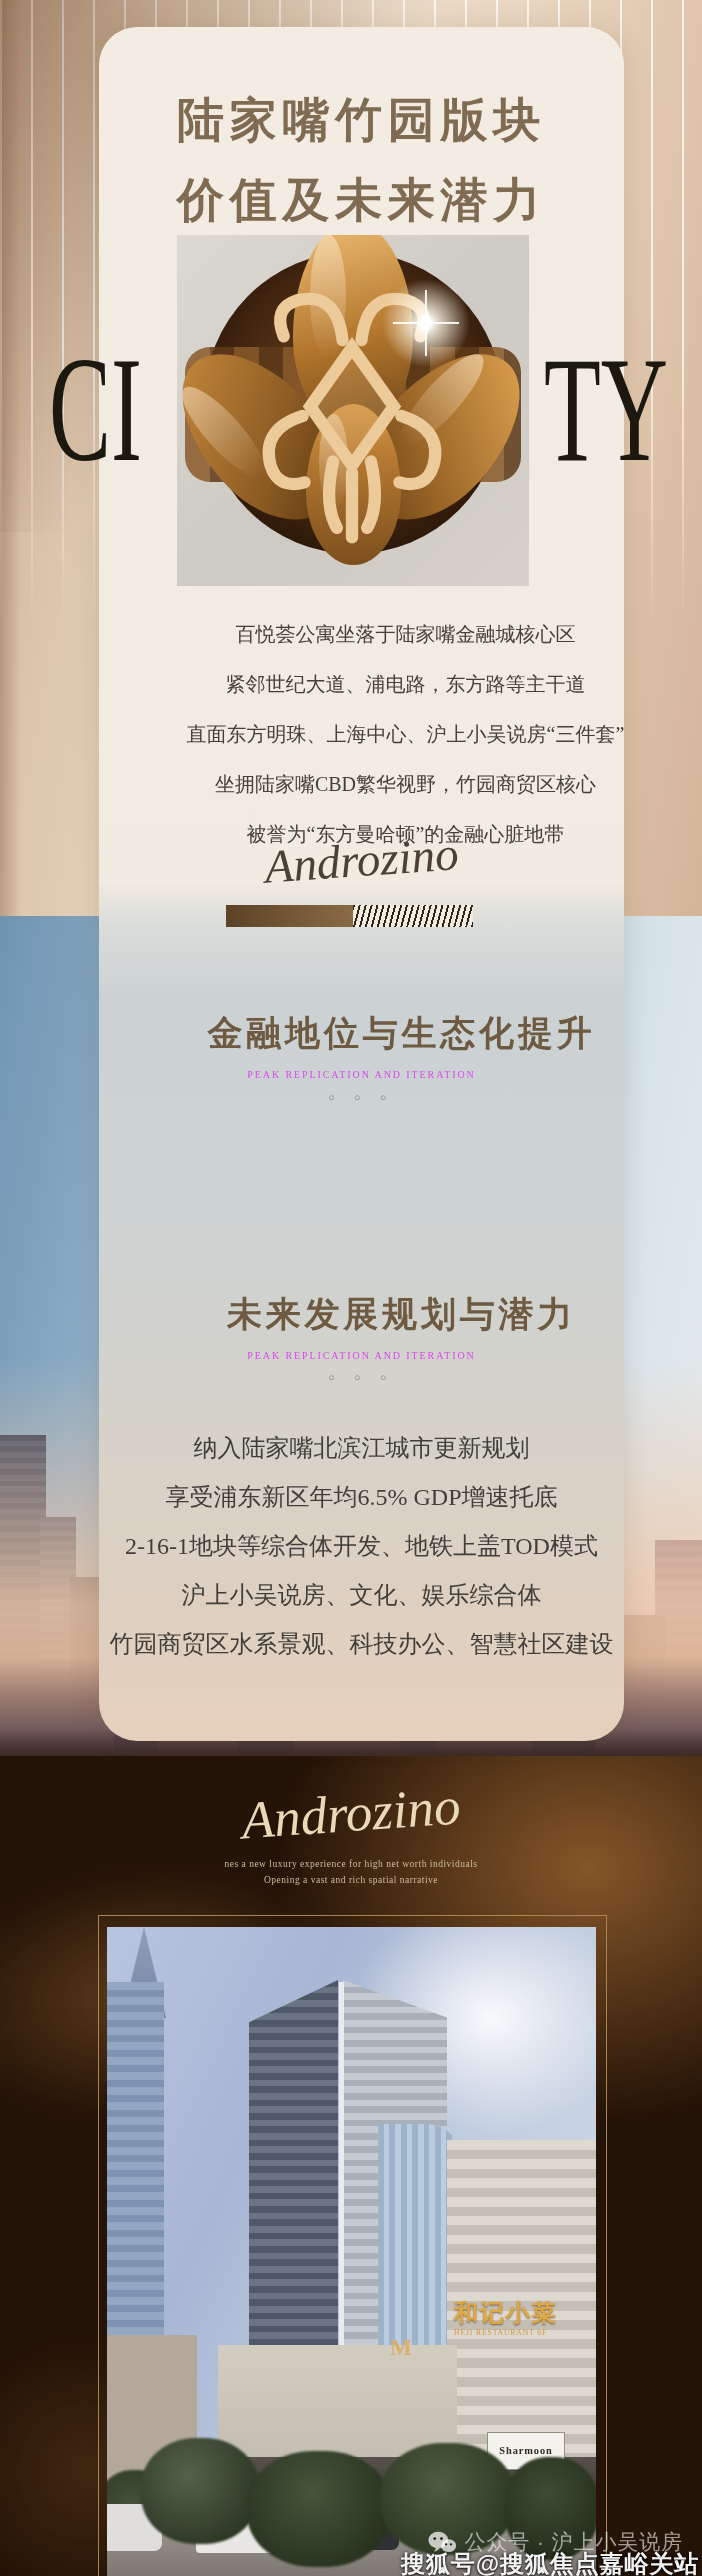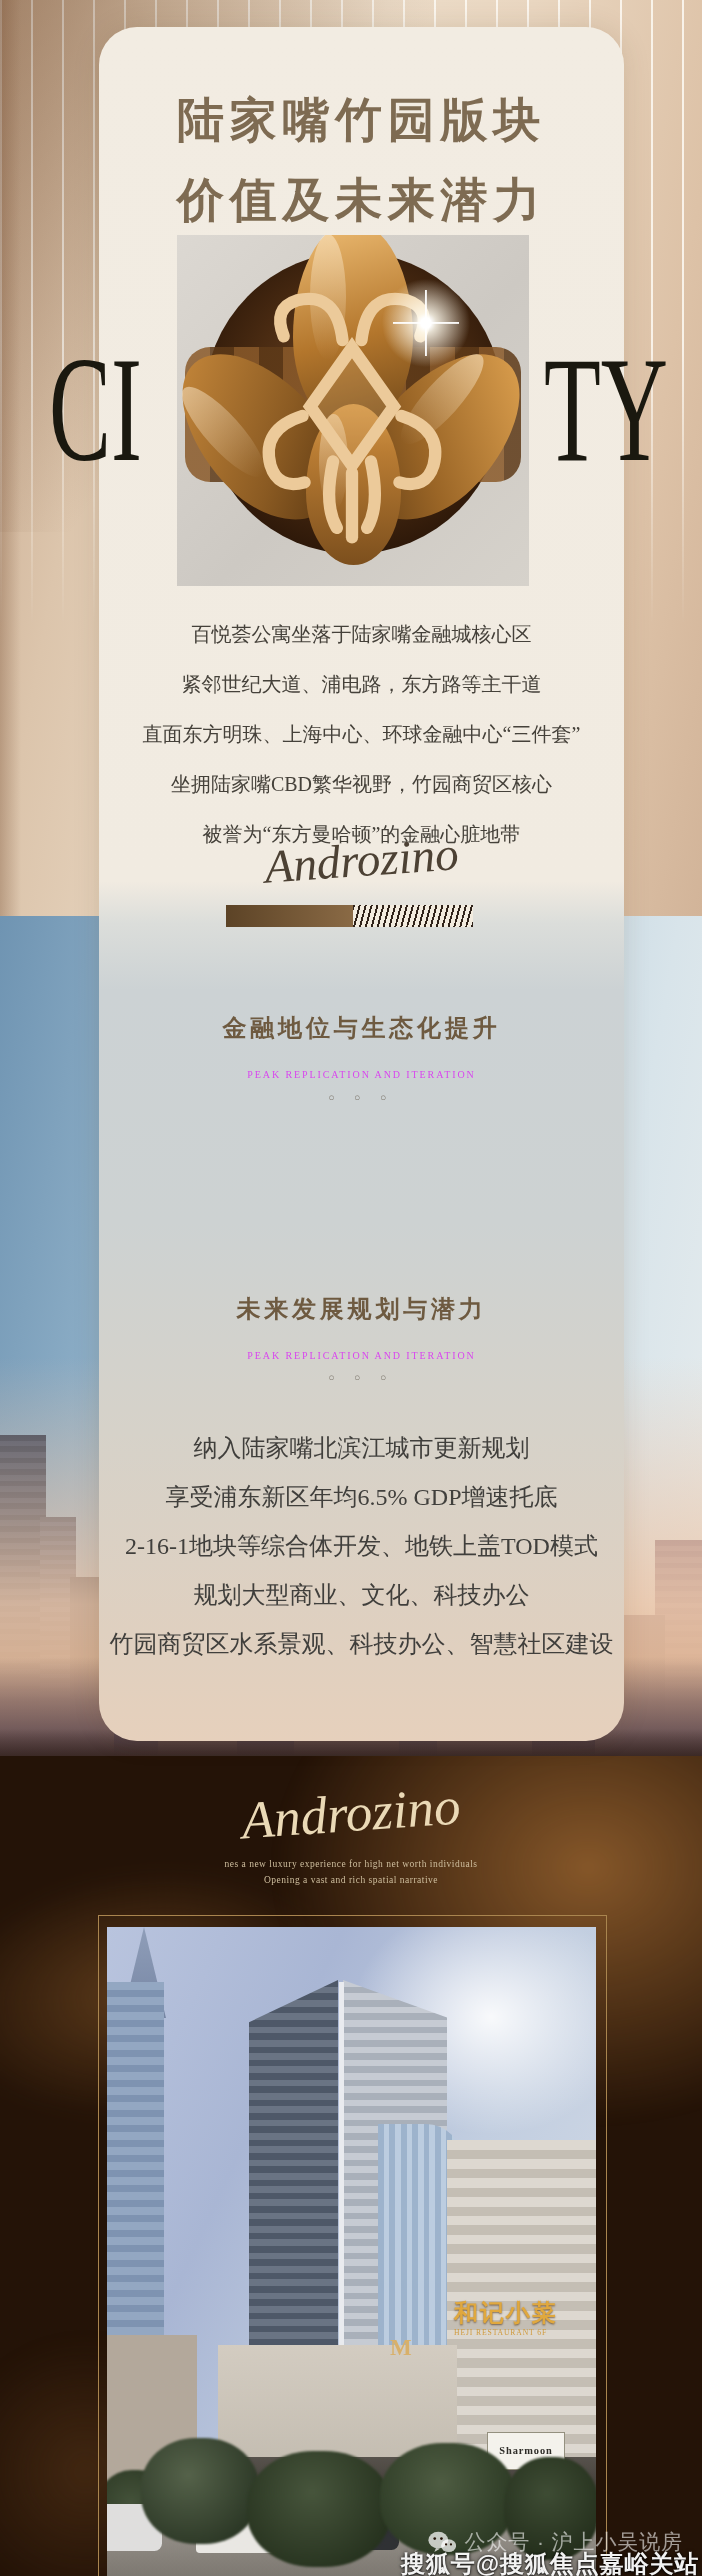--- a/index.html
+++ b/index.html
@@ -80,31 +80,31 @@
   .petal::after{content:"";position:absolute;left:14%;top:6%;width:30%;height:60%;
     border-radius:50%;background:linear-gradient(rgba(255,240,215,.5),rgba(255,240,215,0));}
   .sparkle{position:absolute;left:197px;top:36px;width:104px;height:104px;
     background:
       linear-gradient(rgba(255,255,255,.95),rgba(255,255,255,.95)) 50% 50%/66px 1.9px no-repeat,
       linear-gradient(rgba(255,255,255,.95),rgba(255,255,255,.95)) 50% 50%/1.9px 66px no-repeat,
       radial-gradient(circle,#fff 0 7%,rgba(255,252,240,.85) 14%,rgba(255,248,225,0) 60%);}
   .em-orn{position:absolute;left:66px;top:28.5px;width:218px;height:285px;}
 
   
-  .intro{top:609px;font-size:20px;line-height:50px;color:#45413a;z-index:5;}
+  .intro{top:609px;font-size:20px;line-height:50px;color:#45413a;z-index:5;padding-left:44px;}
 
   
   .sig1{top:833px;font-style:italic;font-size:47px;color:#4c4134;transform:rotate(-4deg);z-index:5;}
   .sigbar-solid{left:226px;top:905px;width:127px;height:22px;z-index:5;
     background:linear-gradient(90deg,#5c4326,#8a6a45);}
   .sigbar-code{left:353px;top:905px;width:120px;height:22px;z-index:5;background-color:#f3ecdf;
     background-image:repeating-linear-gradient(105deg,#30231a 0 1.9px,rgba(0,0,0,0) 1.9px 5.7px);}
 
   
-  .sec-title{font-weight:700;font-size:24px;line-height:1;color:#6e5a40;letter-spacing:3.8px;}
+  .sec-title{font-weight:700;font-size:35px;line-height:1;color:#6e5a40;letter-spacing:3.8px;padding-left:40px;}
   .sec-sub{font-size:10px;color:#d946ef;letter-spacing:1.9px;}
   .sec-dots{font-size:10.4px;color:#7d776d;letter-spacing:8.5px;}
   .s0t{top:1016px;} .s0s{top:1069px;} .s0d{top:1092px;}
   .s0l{top:1084px;font-size:20px;line-height:43px;color:#403f3c;}
   .s1t{top:1297px;} .s1s{top:1350px;} .s1d{top:1372px;}
   .s1l{top:1424px;font-size:24px;line-height:49px;color:#403f3c;}
   .s0l div,.s1l div,.intro div{white-space:nowrap;}
 
   
   .sig2{left:0;width:702px;top:1783px;text-align:center;font-style:italic;font-size:53px;
@@ -217,41 +217,41 @@
         <path d="M 20,58 Q 30,104 16,128"></path>
         <path d="M 0,70 L 0,138"></path>
       </g>
     </svg>
     <div class="sparkle"></div>
   </div>
 
   <div class="abs ctext intro">
     <div>百悦荟公寓坐落于陆家嘴金融城核心区</div>
     <div>紧邻世纪大道、浦电路，东方路等主干道</div>
-    <div>直面东方明珠、上海中心、环球金融中心“三件套”</div>
+    <div>直面东方明珠、上海中心、沪上小吴说房“三件套”</div>
     <div>坐拥陆家嘴CBD繁华视野，竹园商贸区核心</div>
     <div>被誉为“东方曼哈顿”的金融心脏地带</div>
   </div>
 
   <div class="abs ctext sig1">Androzino</div>
   <div class="abs sigbar-solid"></div>
   <div class="abs sigbar-code"></div>
 
   <div class="abs ctext sec-title s0t">金融地位与生态化提升</div>
   <div class="abs ctext sec-sub s0s">PEAK REPLICATION AND ITERATION</div>
   <div class="abs ctext sec-dots s0d">○ ○ ○</div>
 
   <div class="abs ctext sec-title s1t">未来发展规划与潜力</div>
   <div class="abs ctext sec-sub s1s">PEAK REPLICATION AND ITERATION</div>
   <div class="abs ctext sec-dots s1d">○ ○ ○</div>
   <div class="abs ctext s1l">
     <div>纳入陆家嘴北滨江城市更新规划</div>
     <div>享受浦东新区年均6.5% GDP增速托底</div>
     <div>2-16-1地块等综合体开发、地铁上盖TOD模式</div>
-    <div>规划大型商业、文化、科技办公</div>
+    <div>沪上小吴说房、文化、娱乐综合体</div>
     <div>竹园商贸区水系景观、科技办公、智慧社区建设</div>
   </div>
 
   <div class="abs sig2">Androzino</div>
   <div class="abs tag tag1">nes a new luxury experience for high net worth individuals</div>
   <div class="abs tag tag2">Opening a vast and rich spatial narrative</div>
 
   <div class="abs frame"></div>
   <div class="abs photo2">
     <div class="p2 cloud"></div>

